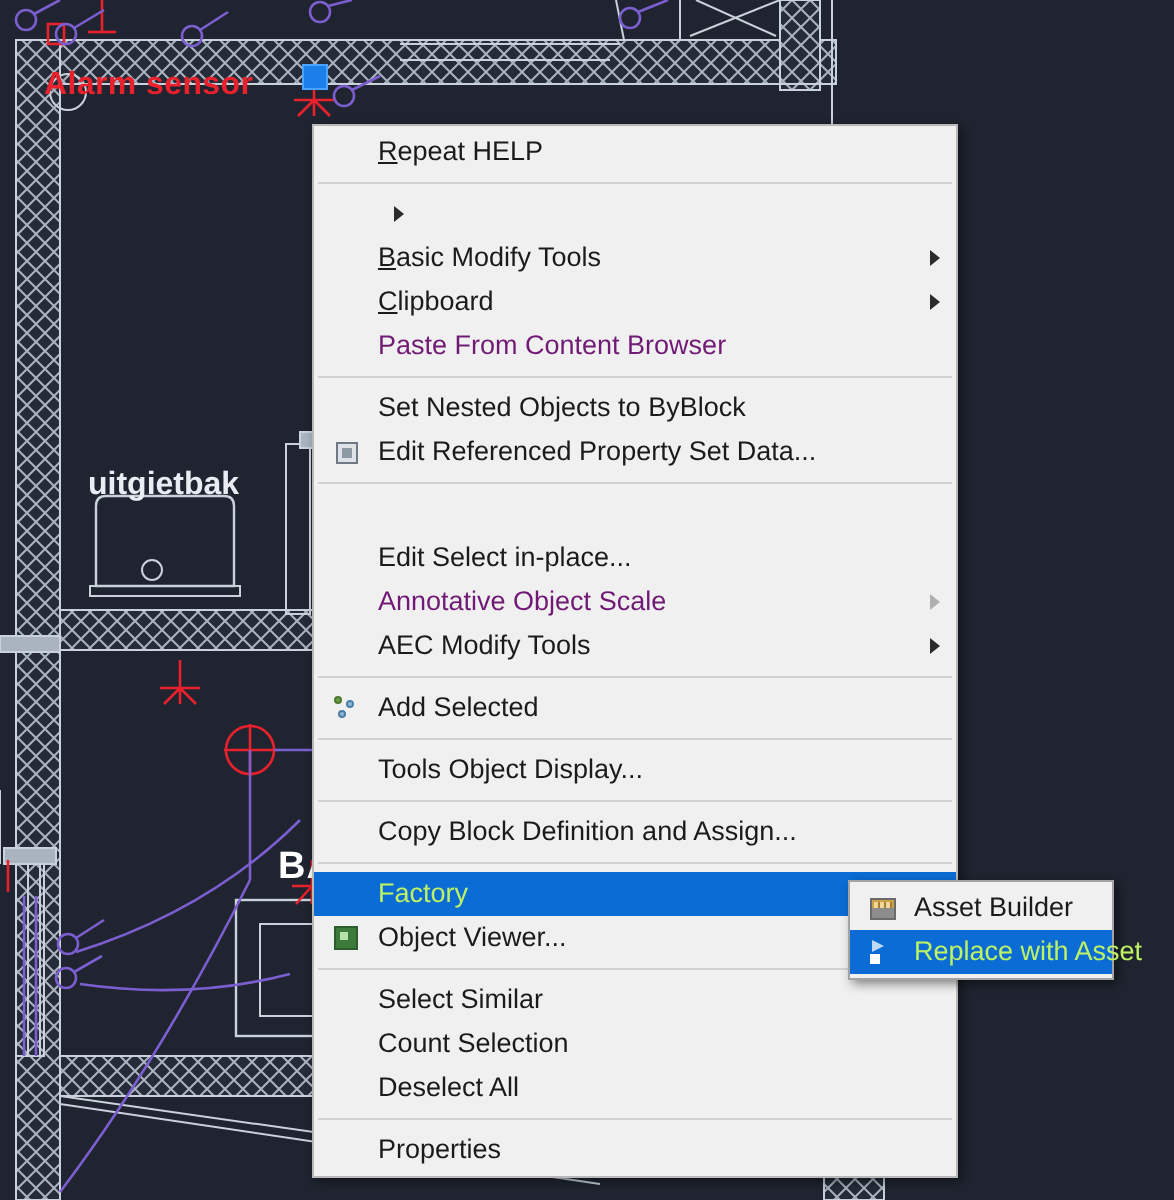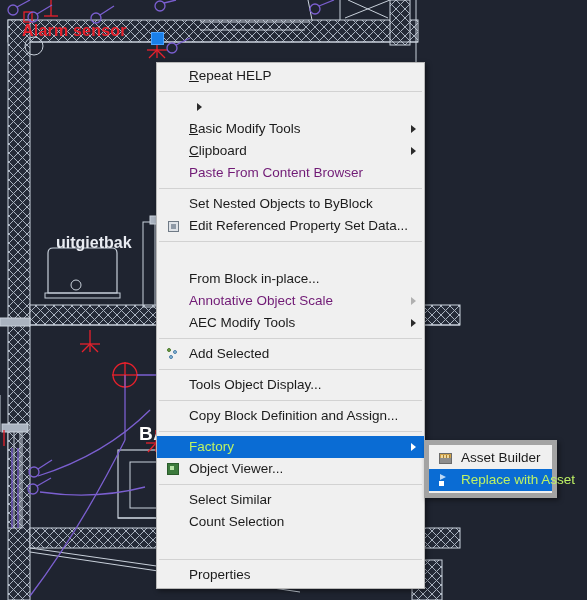--- a/index.html
+++ b/index.html
@@ -19,28 +19,28 @@
   #cad { position: absolute; inset: 0; }
   #cad svg { display: block; }
 
   .cad-label {
     position: absolute;
     font-family: "Liberation Sans", sans-serif;
     white-space: nowrap;
     pointer-events: none;
   }
   .lbl-alarm {
-    left: 22px; top: 22px;
+    left: 22px; top: 34px;
     color: #e8212c;
     font-size: 16px;
     font-weight: bold;
     letter-spacing: .2px;
   }
   .lbl-sink {
-    left: 56px; top: 234px;
+    left: 44px; top: 234px;
     color: #e9ecf2;
     font-size: 16px;
     font-weight: bold;
   }
   .lbl-bai {
     left: 139px; top: 423px;
     color: #ffffff;
     font-size: 19px;
     font-weight: bold;
     letter-spacing: .5px;
@@ -50,21 +50,21 @@
     position: absolute;
     width: 13px; height: 13px;
     background: #1a7fe8;
     border: 1px solid #4aa3ff;
   }
 
   
   #ctx-menu {
     position: absolute;
     left: 156px; top: 62px;
-    width: 269px;
+    width: 323px;
     background: #f0f0f0;
     border: 1px solid #b8b8b8;
     box-shadow: 2px 2px 5px rgba(0,0,0,.45);
     padding: 2px 0;
     font-size: 13.5px;
     color: #1b1b1b;
   }
   .mi {
     position: relative;
     display: flex;
@@ -157,21 +157,21 @@
   }
   .mi.highlight .ic-replace::before { border-left-color:#bcd9f7; }
   .mi.highlight .ic-replace::after { background:#ffffff; }
 
   
   #sub-menu {
     position: absolute;
     left: 424px; top: 440px;
     width: 133px;
     background: #f0f0f0;
-    border: 5px solid #a3a3a3;
+    border: 1px solid #a3a3a3;
     box-shadow: 2px 2px 5px rgba(0,0,0,.45);
     padding: 2px 0;
     font-size: 13.5px;
     color: #1b1b1b;
   }
 </style>
 </head>
 <body>
 
 <div id="app">
@@ -336,21 +336,21 @@
       <span class="txt">Edit Referenced Property Set Data...</span>
     </div>
 
     <div class="sep"></div>
 
     <div class="mi">
       <span class="ico"></span>
     </div>
     <div class="mi">
       <span class="ico"></span>
-      <span class="txt">From Block in-place...</span>
+      <span class="txt">Edit Select in-place...</span>
     </div>
     <div class="mi disabled">
       <span class="ico"></span>
       <span class="txt">Annotative Object Scale</span>
       <span class="arrow"></span>
     </div>
     <div class="mi">
       <span class="ico"></span>
       <span class="txt">AEC Modify Tools</span>
       <span class="arrow"></span>
@@ -402,20 +402,21 @@
     <div class="mi">
       <span class="ico"></span>
       <span class="txt">Select Similar</span>
     </div>
     <div class="mi">
       <span class="ico"></span>
       <span class="txt">Count Selection</span>
     </div>
     <div class="mi">
       <span class="ico"></span>
+      <span class="txt">Deselect All</span>
     </div>
 
     <div class="sep"></div>
 
     <div class="mi">
       <span class="ico"></span>
       <span class="txt">Properties</span>
     </div>
   </div>
 

